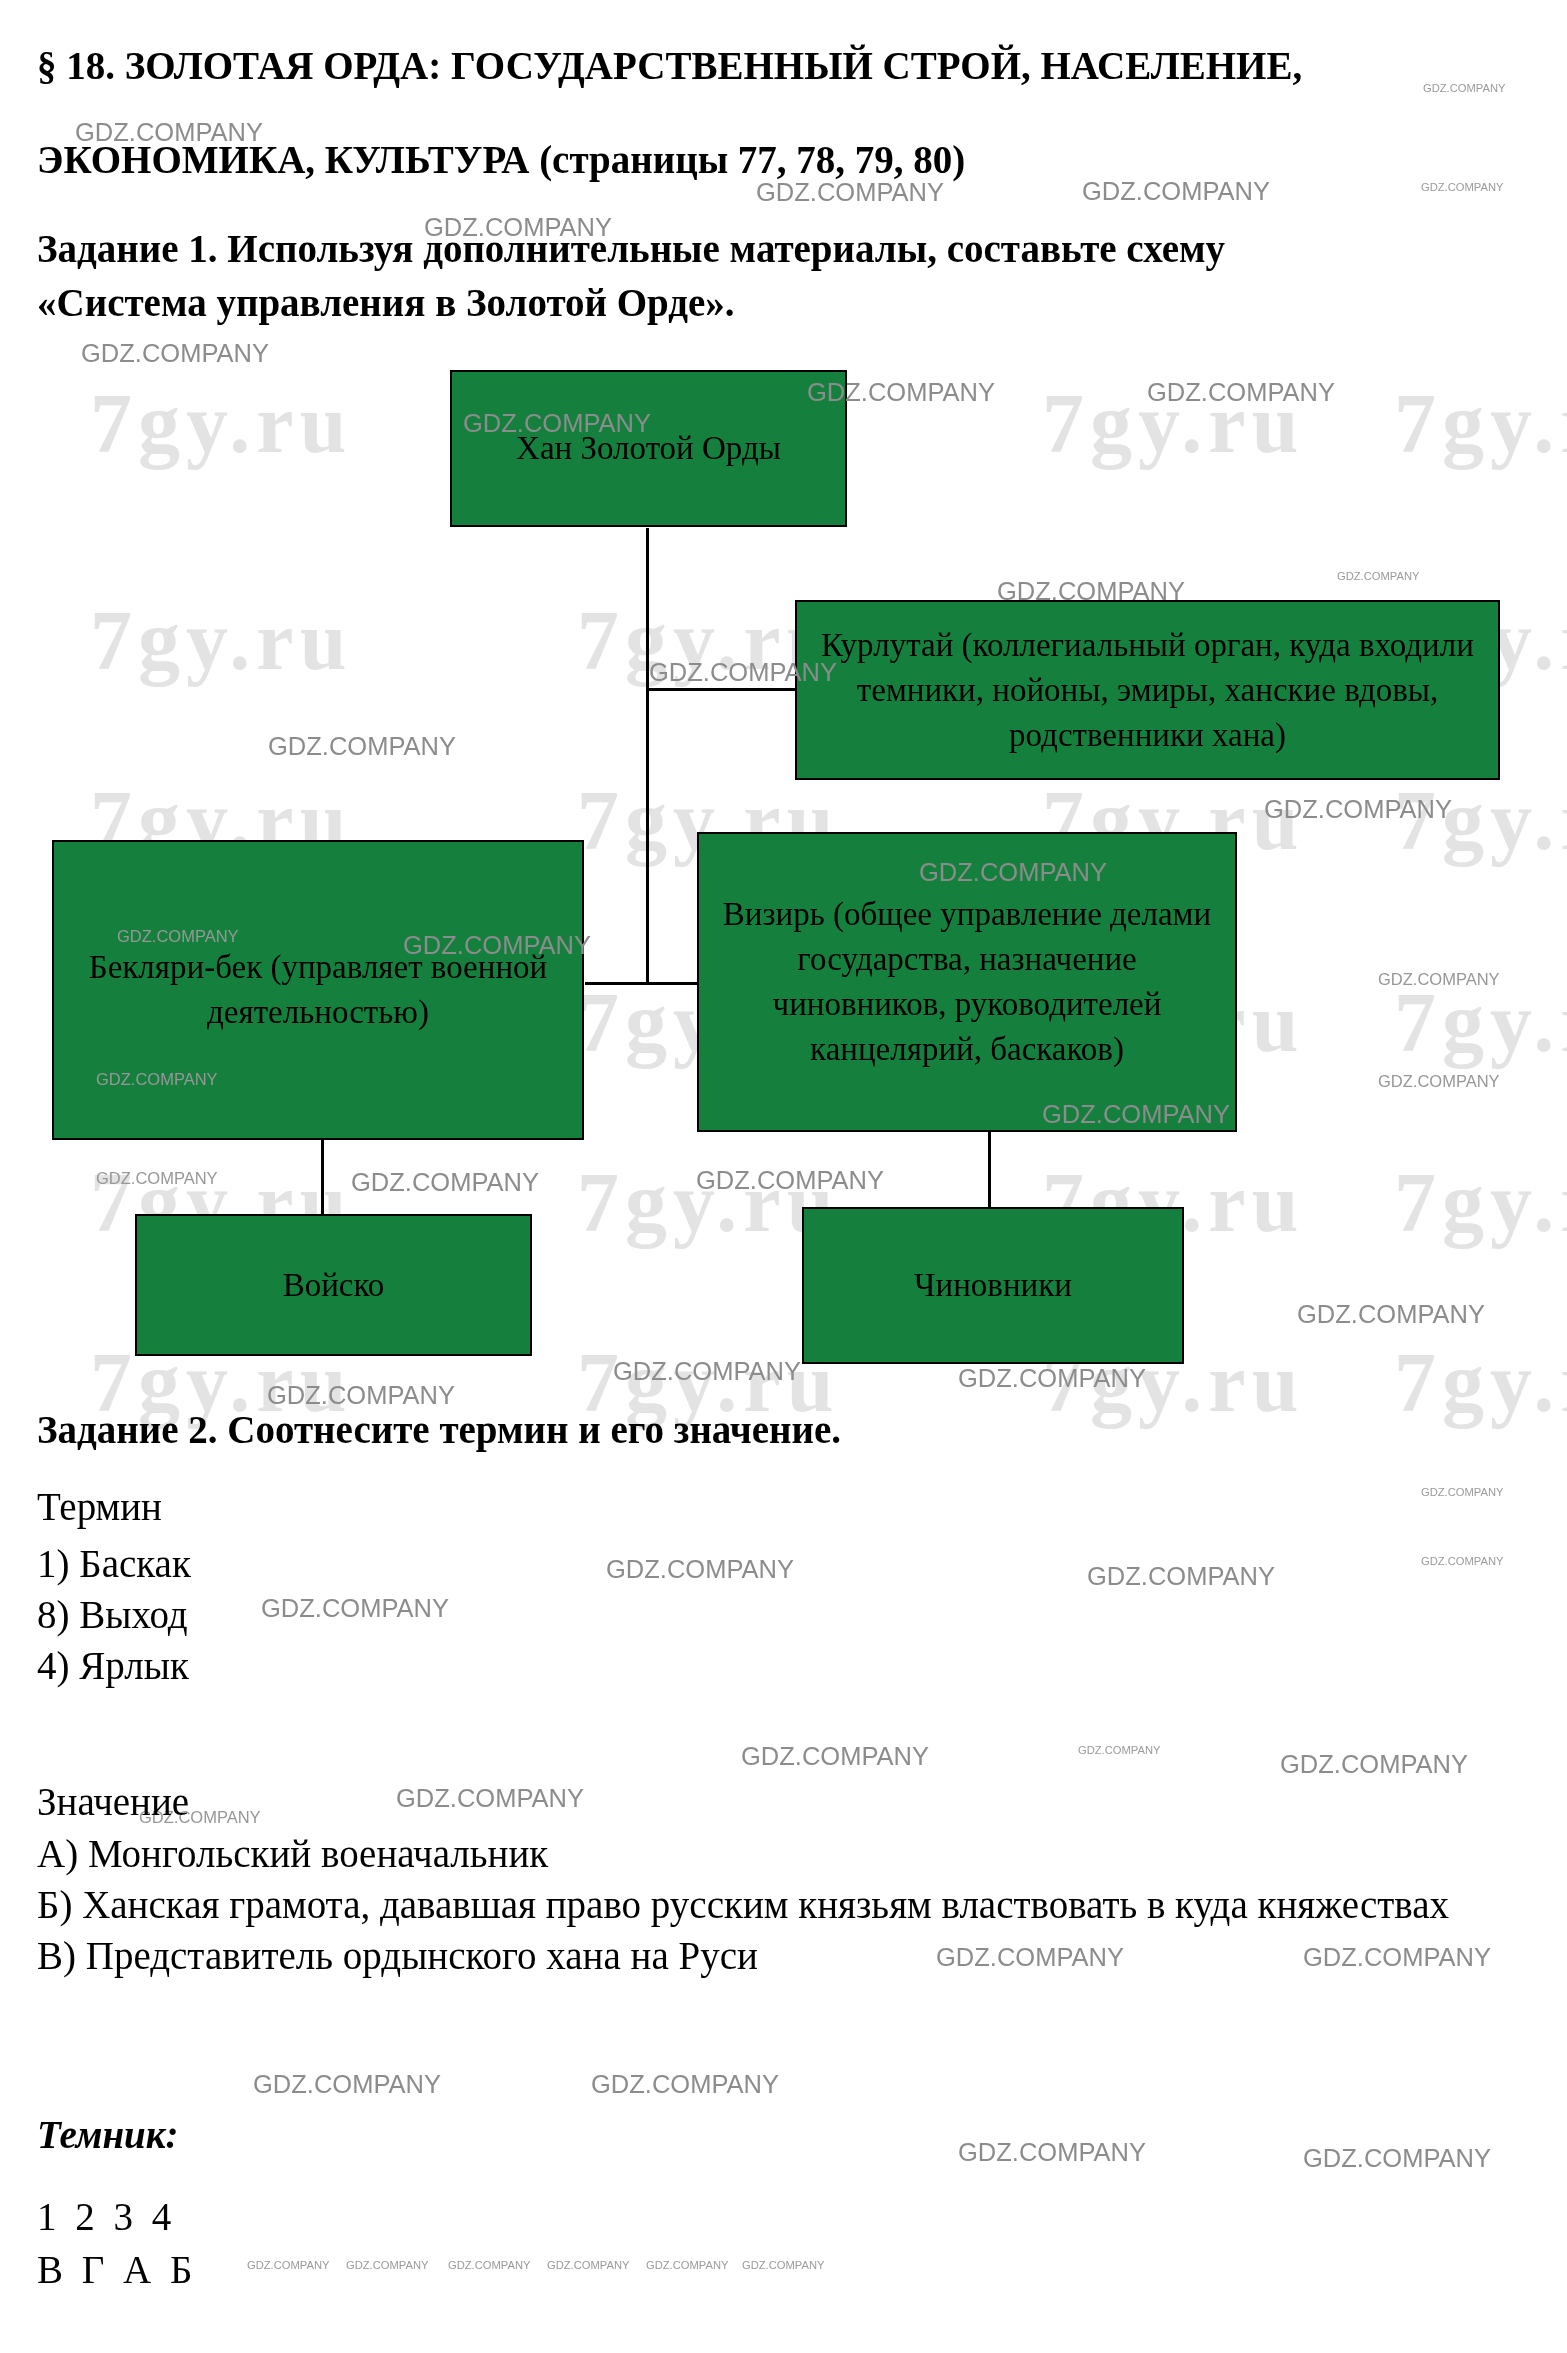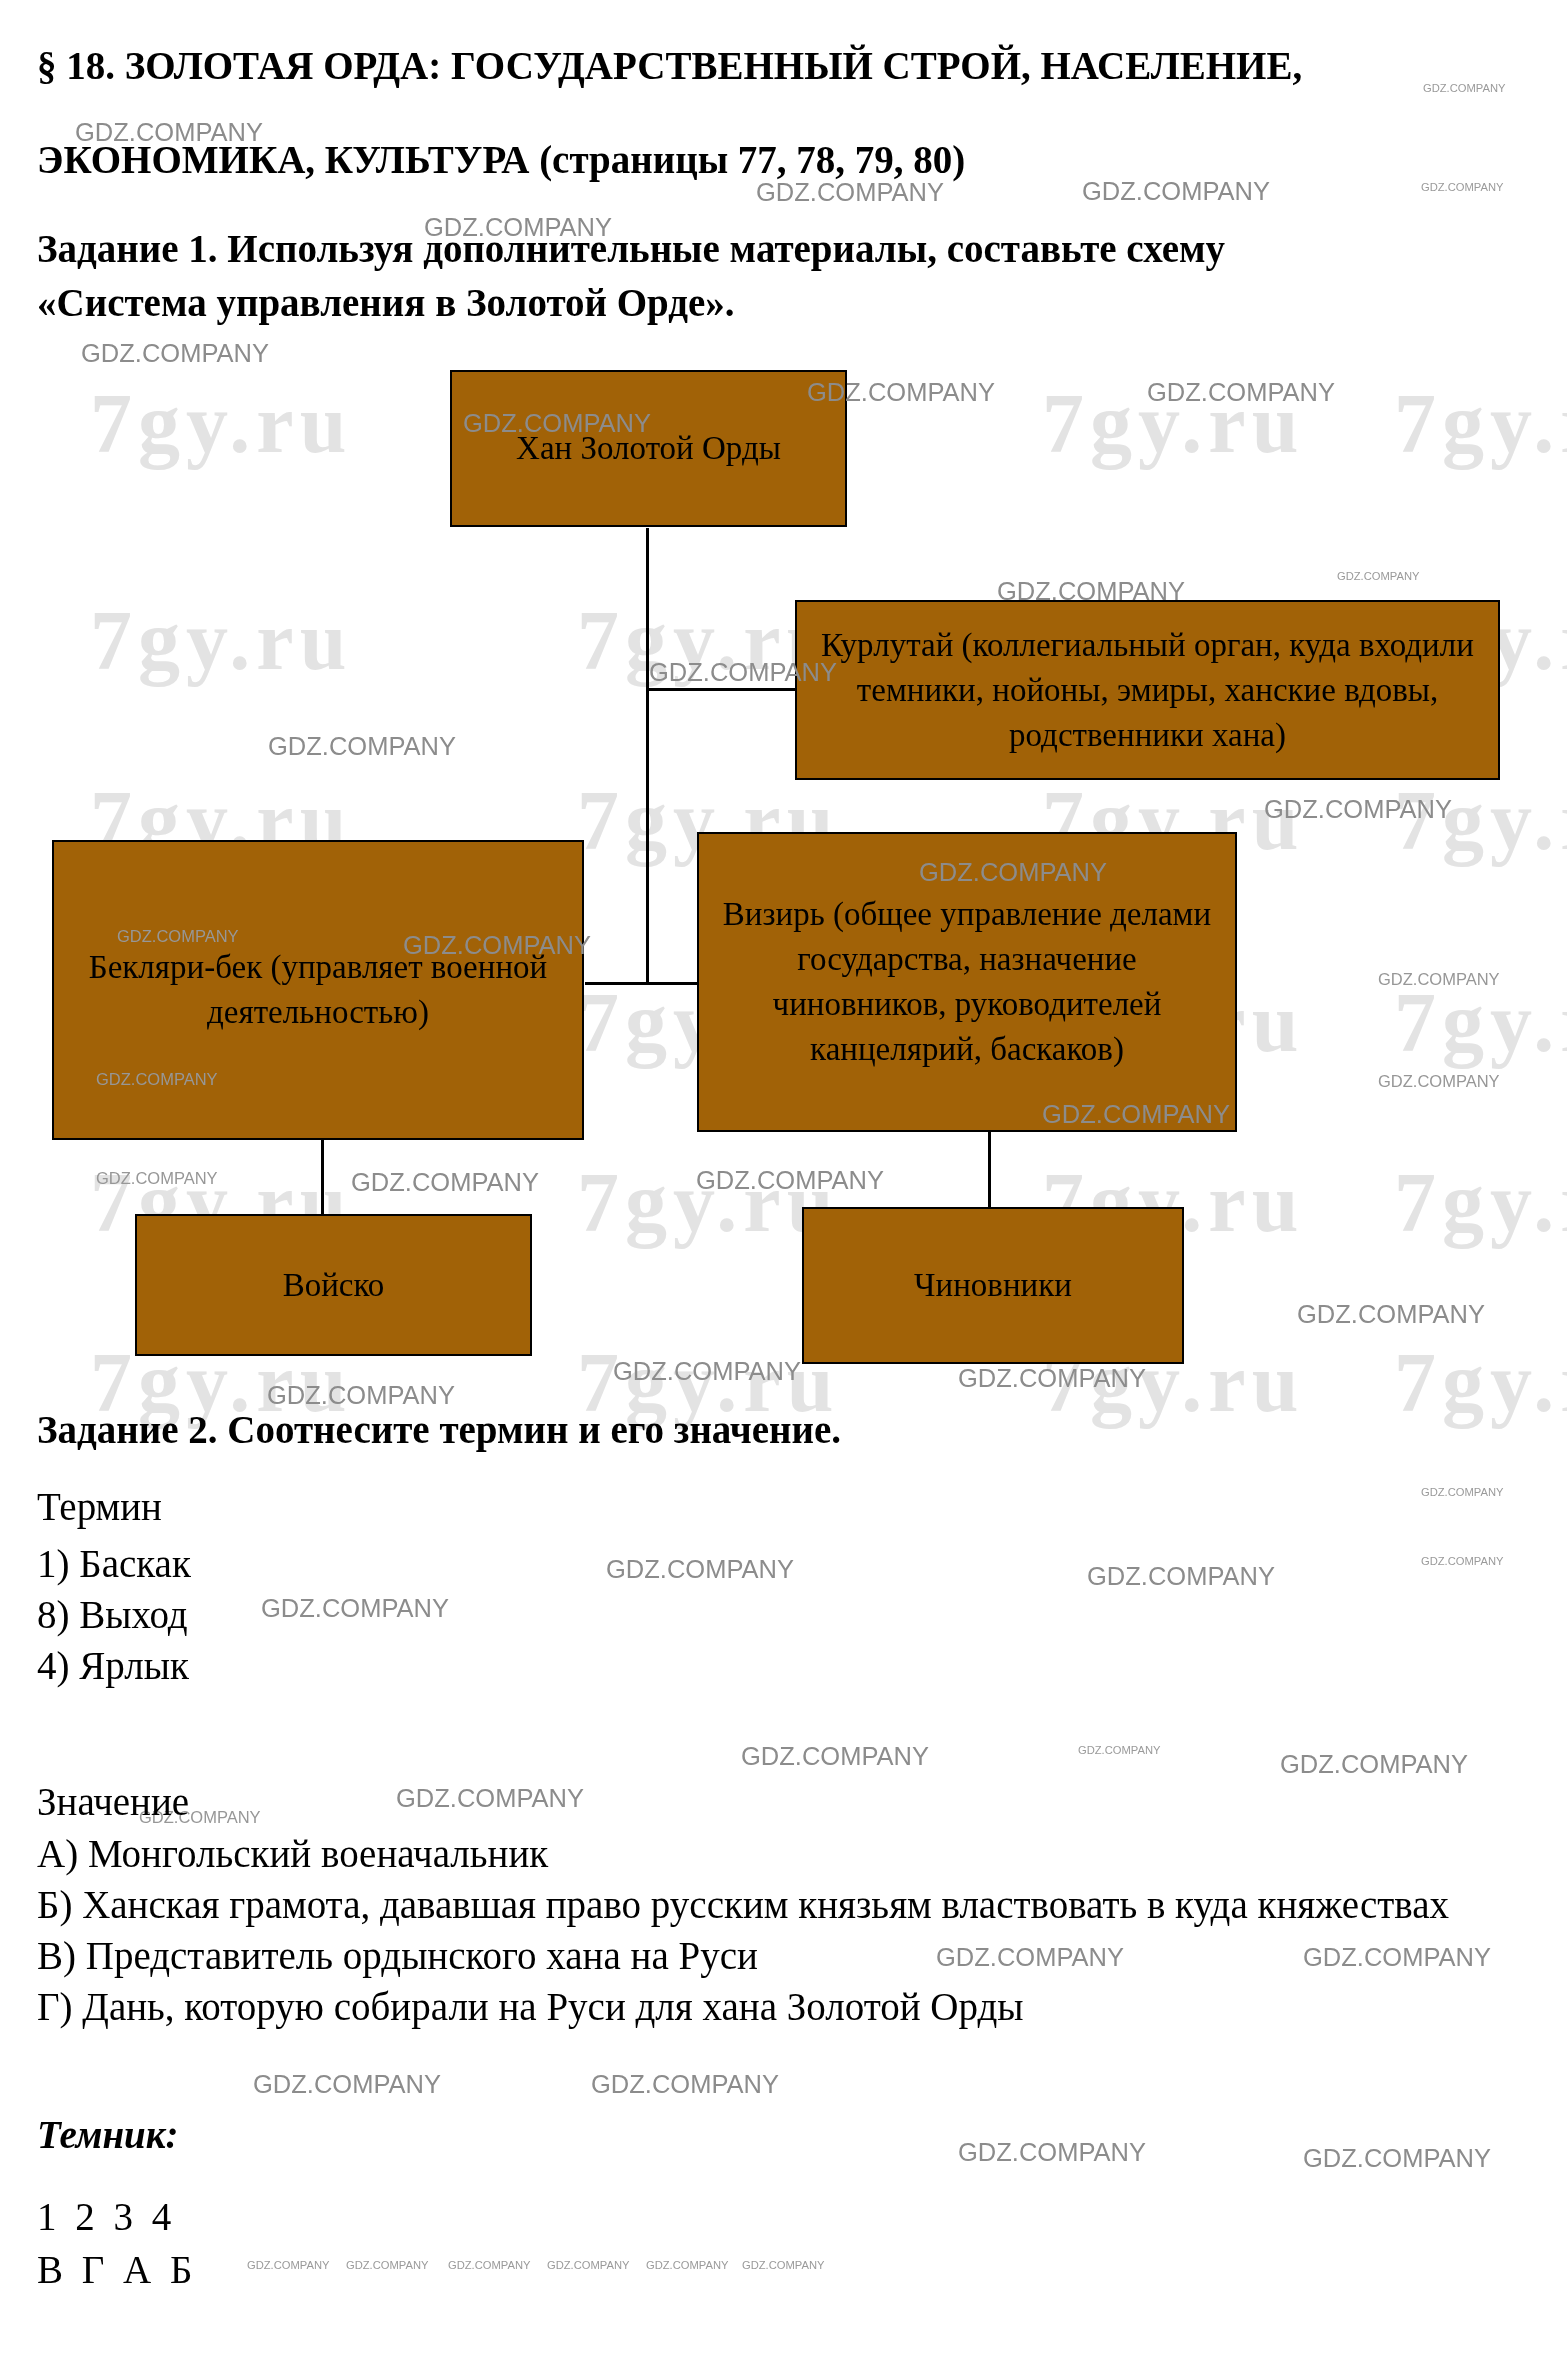--- a/index.html
+++ b/index.html
@@ -39,21 +39,21 @@
     }
     .bold { font-weight: bold; }
     .italic { font-style: italic; }
     .flow-list { width: 1469px; line-height: 51px; }
     .flow-list > div { min-height: 51px; }
 
     
     .box {
       position: absolute;
       border: 2.2px solid #000;
-      background: #a16207;
+      background: #15803d;
       display: flex;
       align-items: center;
       justify-content: center;
       text-align: center;
       font-size: 33px;
       line-height: 45px;
       z-index: 2;
       padding: 0 13.5px;
     }
     .line { position: absolute; background: #000; z-index: 2; }
@@ -114,21 +114,20 @@
     <div>8) Выход</div>
     <div>4) Ярлык</div>
   </div>
 
   <div class="txt" style="left:37px; top:1778px;">Значение</div>
 
   <div class="txt flow-list" style="left:37px; top:1828px;">
     <div>А) Монгольский военачальник</div>
     <div>Б) Ханская грамота, дававшая право русским князьям властвовать в куда княжествах</div>
     <div>В) Представитель ордынского хана на Руси</div>
-    <div>Г) Дань, которую собирали на Руси для хана Золотой Орды</div>
   </div>
 
   <div class="txt bold italic" style="left:37px; top:2111px;">Темник:</div>
 
   <div class="txt answer-row" style="left:37px; top:2193px;">1 2 3 4</div>
   <div class="txt answer-row" style="left:37px; top:2246px;">В Г А Б</div>
 
 <span class="wm wm-seven" style="left: 90px; top: 375px;">7gy.ru</span>
     <span class="wm wm-seven" style="left: 577px; top: 375px;">7gy.ru</span>
     <span class="wm wm-seven" style="left: 1042px; top: 375px;">7gy.ru</span>

